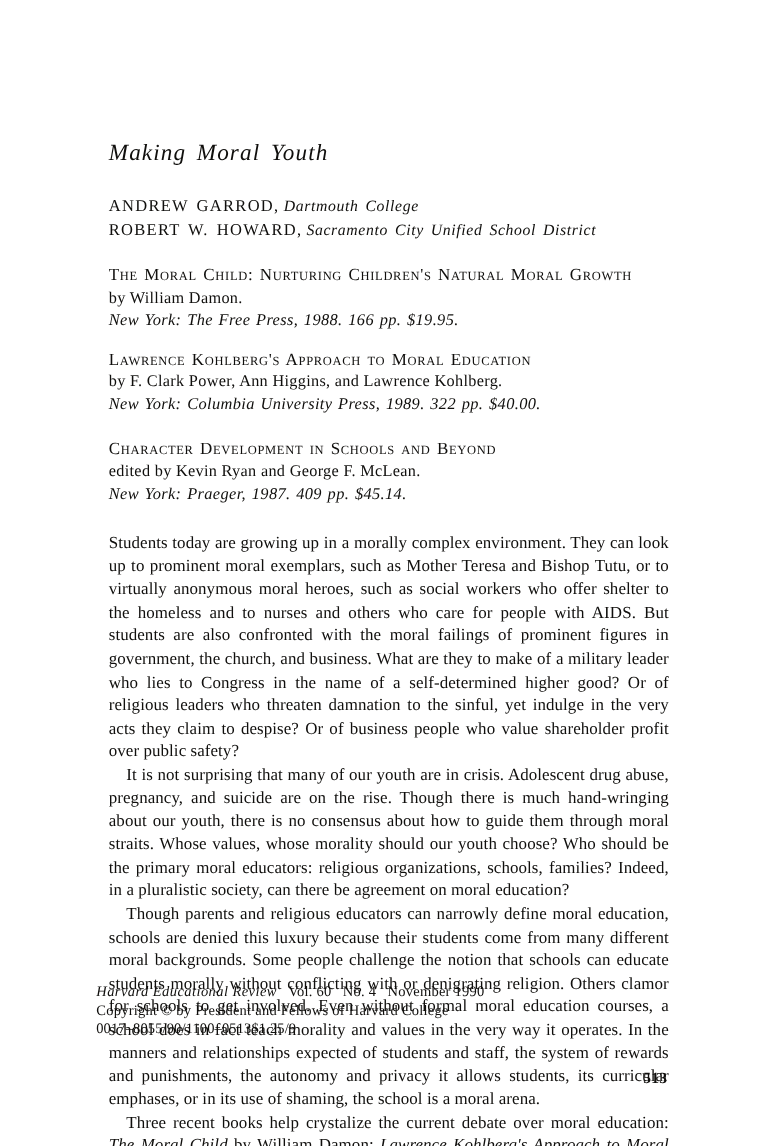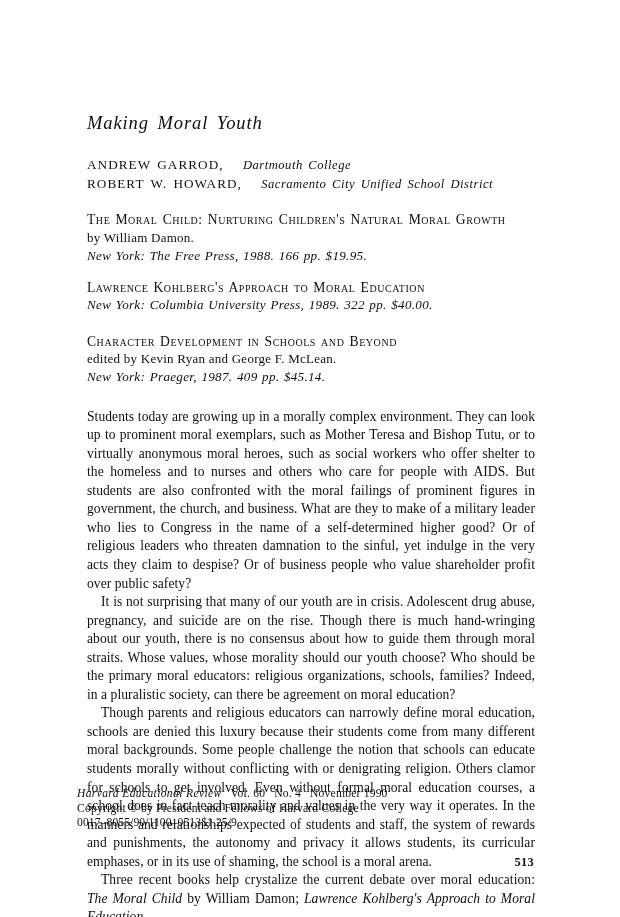--- a/index.html
+++ b/index.html
@@ -52,21 +52,20 @@
   }
   .author-name {
     letter-spacing: 1.05px;
     word-spacing: 2px;
   }
   .author-affil {
     font-style: italic;
     letter-spacing: 0.5px;
     word-spacing: 2px;
     font-size: 12.6px;
-    margin-left: 16px;
   }
 
   
   .citations {
     margin: 0 0 22px 0;
   }
   .citation {
     margin-bottom: 14.5px;
   }
   .citation:last-child { margin-bottom: 0; margin-top: 19px; }
@@ -158,20 +157,21 @@
     <div class="citations">
 
       <div class="citation">
         <div class="cite-title">The Moral Child: Nurturing Children's Natural Moral Growth</div>
         <div class="cite-byline">by William Damon.</div>
         <div class="cite-pub">New York: The Free Press, 1988. 166 pp. $19.95.</div>
       </div>
 
       <div class="citation">
         <div class="cite-title">Lawrence Kohlberg's Approach to Moral Education</div>
+        <div class="cite-byline">by F. Clark Power, Ann Higgins, and Lawrence Kohlberg.</div>
         <div class="cite-pub">New York: Columbia University Press, 1989. 322 pp. $40.00.</div>
       </div>
 
       <div class="citation">
         <div class="cite-title">Character Development in Schools and Beyond</div>
         <div class="cite-byline">edited by Kevin Ryan and George F. McLean.</div>
         <div class="cite-pub">New York: Praeger, 1987. 409 pp. $45.14.</div>
       </div>
 
     </div>

